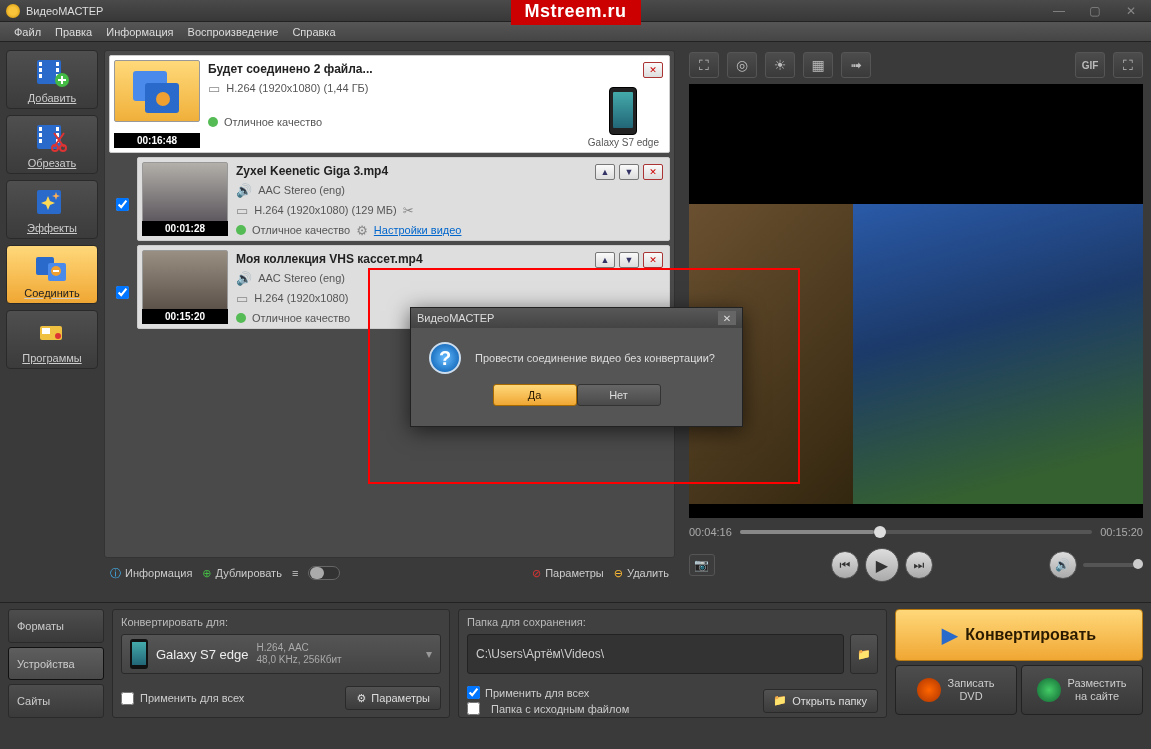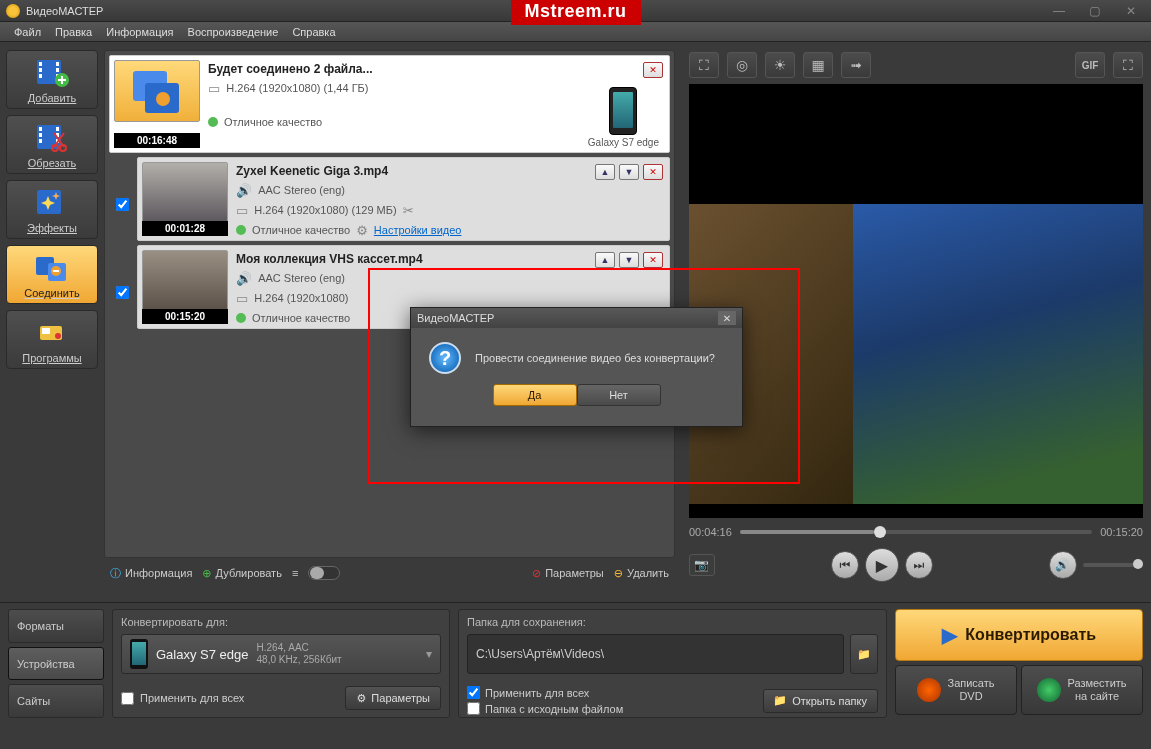--- a/index.html
+++ b/index.html
@@ -402,21 +402,21 @@
       <div class="btn" style="height:40px;padding:0 6px">
           <span style="color:#f0a030">📁</span>
         </div>
     </div>
     <div class="applyrow">
       <div style="display:flex;flex-direction:column;gap:3px">
         <label style="display:flex;gap:5px;align-items:center">
             <input type="checkbox" checked="" style="">
             <span>Применить для всех</span>
           </label>
-        <label style="display:flex;gap:5px;align-items:flex-end">
+        <label style="display:flex;gap:11px;align-items:flex-end">
             <input type="checkbox" style="">
             <span>Папка с исходным файлом</span>
           </label>
       </div>
       <span style="flex:1"></span>
       <div class="btn">
           <span style="color:#f0a030">📁</span>
           <span>Открыть папку</span>
         </div>
     </div>

